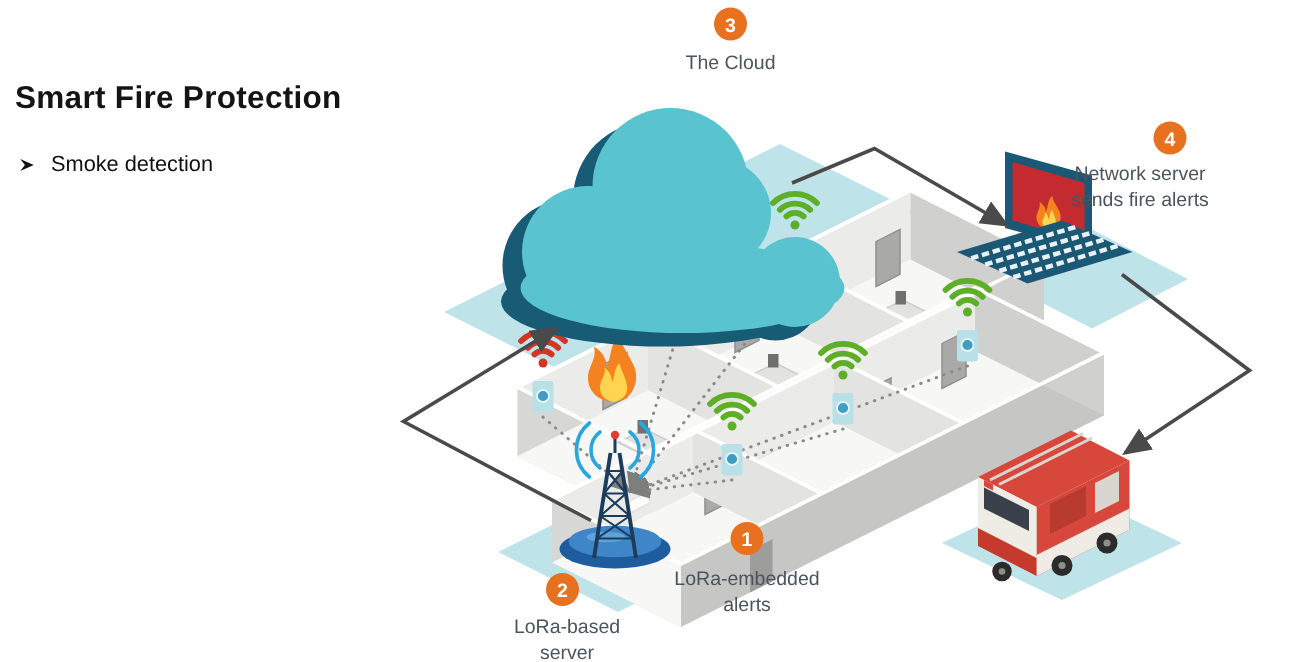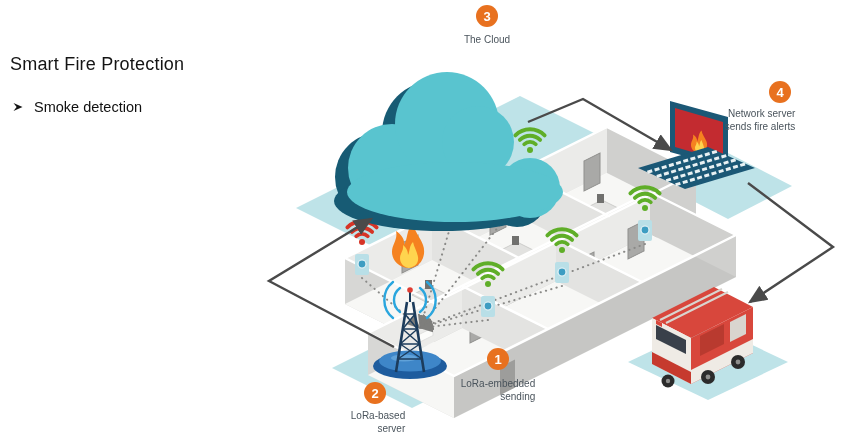--- a/index.html
+++ b/index.html
@@ -2,32 +2,32 @@
 <html><head>
 <meta charset="utf-8">
 <style>
   html,body{margin:0;padding:0;background:#ffffff;}
   .canvas{
     position:relative;width:866px;height:441px;background:#ffffff;
     font-family:"Liberation Sans",sans-serif;overflow:hidden;
   }
   .canvas > svg{position:absolute;left:0;top:0;}
   .title-block{position:absolute;left:10px;top:54px;width:270px;}
-  .slide-title{font-size:18px;font-weight:normal;color:#141414;letter-spacing:.2px;}
+  .slide-title{font-size:21px;font-weight:bold;color:#141414;letter-spacing:.2px;}
   .bullet-list{list-style:none;margin:24px 0 0 2px;padding:0;}
   .bullet-list li{display:flex;align-items:center;gap:10px;font-size:14.5px;color:#101010;margin:0 0 9px 0;text-align:center;}
   .bullet-icon{flex:0 0 auto;}
   .badge{
     position:absolute;width:22px;height:22px;border-radius:50%;
     background:#E8711F;color:#ffffff;font-size:13px;font-weight:bold;
     display:flex;align-items:center;justify-content:center;
   }
   .step-label{
-    position:absolute;transform:translateX(-50%);text-align:right;
-    font-size:10px;line-height:1.32;color:#4A545C;white-space:pre-line;
+    position:absolute;transform:translateX(-50%);text-align:center;
+    font-size:13px;line-height:1.32;color:#4A545C;white-space:pre-line;
   }
   
   .wifi-ok{color:#5FAE28;}
   .wifi-alarm{color:#D63426;}
   .sensor-card{fill:#B9DFE7;}
   .sensor-dot{fill:#3D9DC2;stroke:#E8F4F7;stroke-width:1.2;}
   .sensor-link{fill:none;stroke:#8A8A88;stroke-width:2;stroke-dasharray:.3 5.2;stroke-linecap:round;}
   .flow-arrow{fill:none;stroke:#4A4A4A;stroke-width:2.4;}
   .platform{fill:#BEE3E8;}
   .rims{fill:none;stroke:#FFFFFF;stroke-width:2.5;stroke-linecap:round;}
@@ -247,19 +247,19 @@
       </li>
     </ul>
   </div>
 
   <div class="badge" style="left:487px;top:348px;">1</div>
   <div class="badge" style="left:364px;top:382px;">2</div>
   <div class="badge" style="left:476px;top:5px;">3</div>
   <div class="badge" style="left:769px;top:81px;">4</div>
 
   <div class="step-label" style="left:498px;top:377px;">LoRa-embedded
-sending</div>
+alerts</div>
   <div class="step-label" style="left:378px;top:409px;">LoRa-based
 server</div>
   <div class="step-label" style="left:487px;top:33px;">The Cloud</div>
   <div class="step-label" style="left:760px;top:107px;">Network server
 sends fire alerts</div>
 </div>
 
 </body></html>

